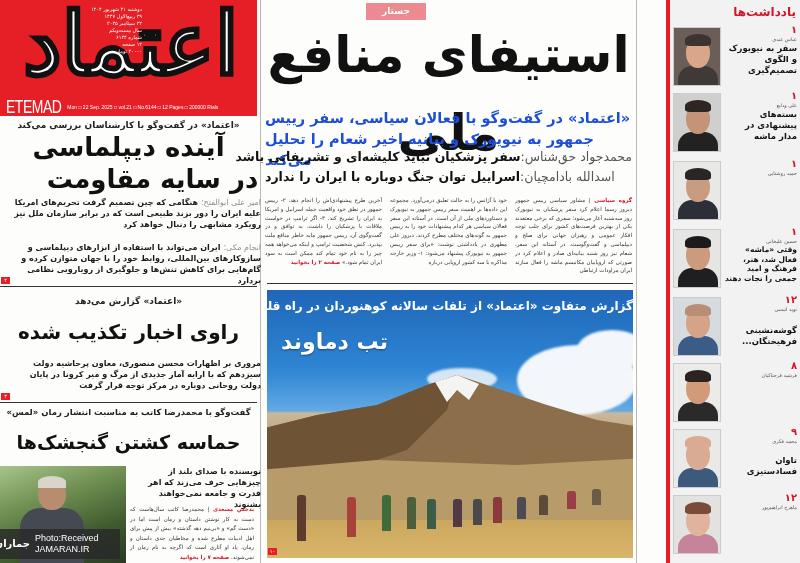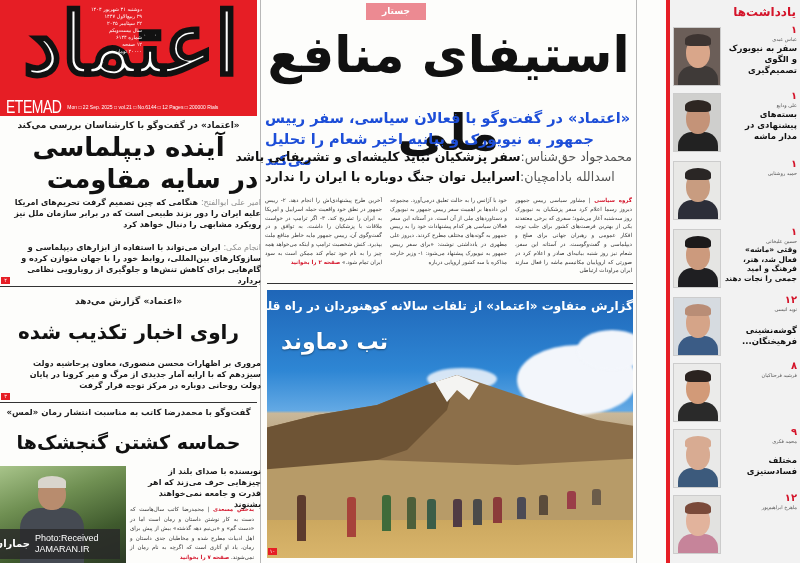--- a/index.html
+++ b/index.html
@@ -349,21 +349,21 @@
 <div class="note" style="top:426px;">
   <div class="note-photo">
     <div class="bg" style="background:#e9e9e8;"></div>
     <div class="torso" style="background:#3c5a7c;"></div>
     <div class="face" style="background:#d8ab92;"></div>
     <div class="hair" style="background:#d8ab92;"></div>
   </div>
   <div class="note-text">
     <div class="note-num">۹</div>
     <div class="note-author">محمد فکری</div>
-    <div class="note-title" style="margin-top:10px;">مختلف فساد‌ستیزی</div>
+    <div class="note-title" style="margin-top:10px;">تاوان فساد‌ستیزی</div>
   </div>
 </div>
 
 <div class="note" style="top:492px;">
   <div class="note-photo">
     <div class="bg" style="background:#e2e2e0;"></div>
     <div class="torso" style="background:#c6849a;"></div>
     <div class="face" style="background:#e2b39c;"></div>
     <div class="hair" style="background:#7a4a3a;"></div>
   </div>

